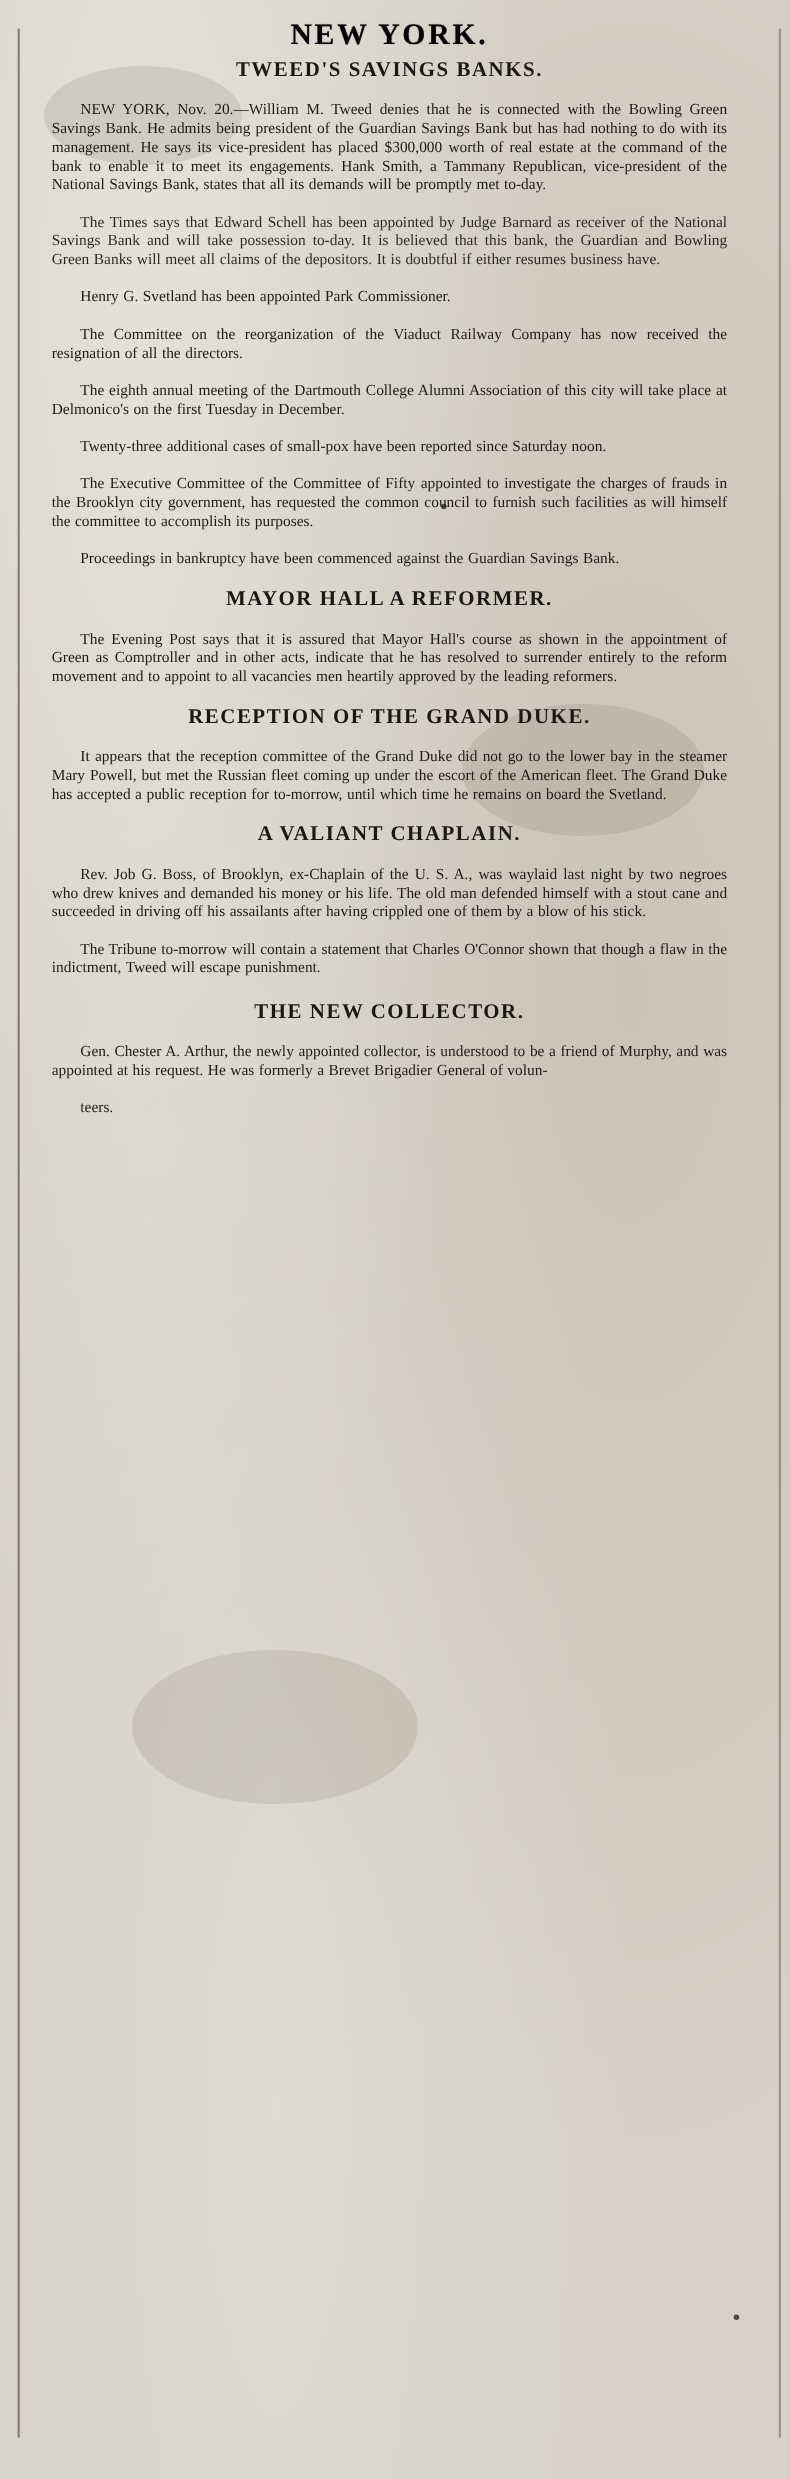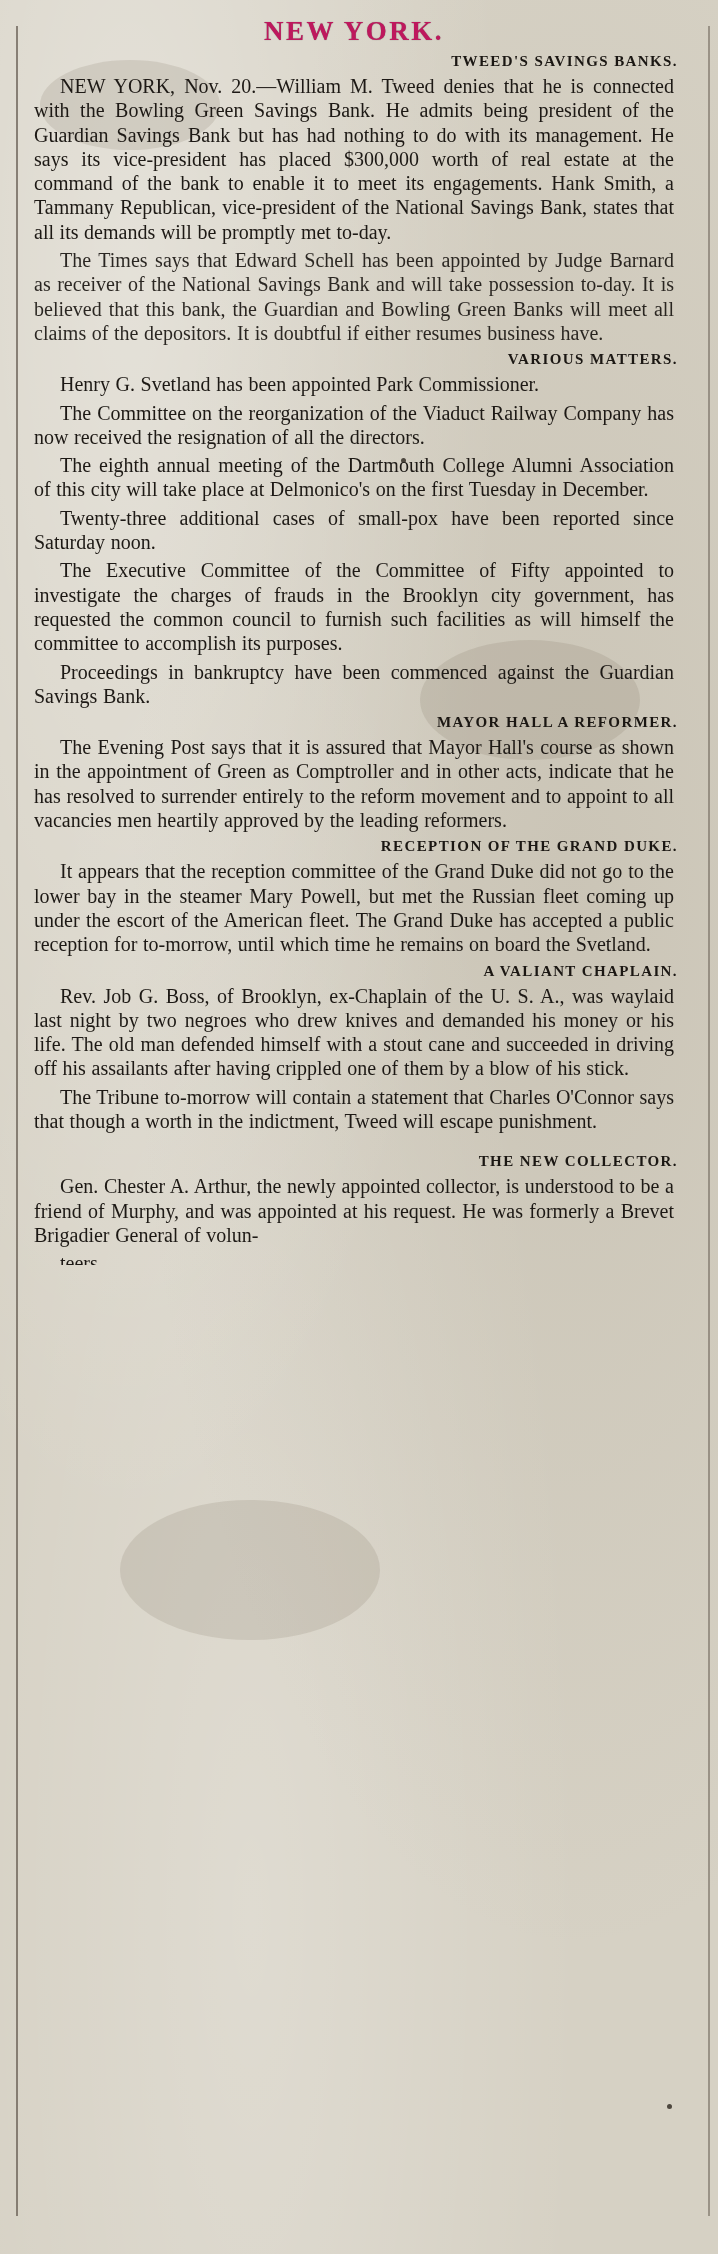--- a/index.html
+++ b/index.html
@@ -54,35 +54,35 @@
     background: #6a6055;
     opacity: 0.55;
   }
   .masthead {
     text-align: center;
     font-family: "Liberation Serif", serif;
     font-weight: bold;
     font-size: 27px;
     letter-spacing: 2.5px;
     margin: 0 0 3px 0;
-    color: #be185d;
+    color: #000000;
     text-shadow: 0 0 1px rgba(0,0,0,0.45);
   }
   .subhead {
-    text-align: right;
+    text-align: center;
     font-weight: bold;
-    font-size: 15px;
+    font-size: 19px;
     letter-spacing: 1.4px;
     margin: 6px 0 4px 0;
     color: #1b1713;
   }
   .subhead.tight { margin-top: 20px; }
   p.body {
-    margin: 4px;
-    font-size: 20px;
+    margin: 17px;
+    font-size: 14px;
     line-height: 1.215;
     text-align: justify;
     text-justify: inter-word;
     text-indent: 26px;
     color: #1d1915;
     word-spacing: 0.6px;
   }
   p.body + p.body { margin-top: 0px; }
   .faded { opacity: 0.93; }
   .ink-blot {
@@ -121,37 +121,36 @@
   <div class="ink-blot" style="left:667px; top:2104px;"></div>
 
   <div class="column">
 
     <h1 class="masthead">NEW YORK.</h1>
 
     <h2 class="subhead">TWEED'S SAVINGS BANKS.</h2>
     <p class="body">NEW YORK, Nov. 20.—William M. Tweed denies that he is connected with the Bowling Green Savings Bank. He admits being president of the Guardian Savings Bank but has had nothing to do with its management. He says its vice-president has placed $300,000 worth of real estate at the command of the bank to enable it to meet its engagements. Hank Smith, a Tammany Republican, vice-president of the National Savings Bank, states that all its demands will be promptly met to-day.</p>
     <p class="body faded">The Times says that Edward Schell has been appointed by Judge Barnard as receiver of the National Savings Bank and will take possession to-day. It is believed that this bank, the Guardian and Bowling Green Banks will meet all claims of the depositors. It is doubtful if either resumes business have.</p>
 
-    <h2 class="subhead">VARIOUS MATTERS.</h2>
     <p class="body">Henry G. Svetland has been appointed Park Commissioner.</p>
     <p class="body">The Committee on the reorganization of the Viaduct Railway Company has now received the resignation of all the directors.</p>
     <p class="body">The eighth annual meeting of the Dartmouth College Alumni Association of this city will take place at Delmonico's on the first Tuesday in December.</p>
     <p class="body">Twenty-three additional cases of small-pox have been reported since Saturday noon.</p>
     <p class="body">The Executive Committee of the Committee of Fifty appointed to investigate the charges of frauds in the Brooklyn city government, has requested the common council to furnish such facilities as will himself the committee to accomplish its purposes.</p>
     <p class="body">Proceedings in bankruptcy have been commenced against the Guardian Savings Bank.</p>
 
     <h2 class="subhead">MAYOR HALL A REFORMER.</h2>
     <p class="body">The Evening Post says that it is assured that Mayor Hall's course as shown in the appointment of Green as Comptroller and in other acts, indicate that he has resolved to surrender entirely to the reform movement and to appoint to all vacancies men heartily approved by the leading reformers.</p>
 
     <h2 class="subhead">RECEPTION OF THE GRAND DUKE.</h2>
     <p class="body">It appears that the reception committee of the Grand Duke did not go to the lower bay in the steamer Mary Powell, but met the Russian fleet coming up under the escort of the American fleet. The Grand Duke has accepted a public reception for to-morrow, until which time he remains on board the Svetland.</p>
 
     <h2 class="subhead">A VALIANT CHAPLAIN.</h2>
     <p class="body">Rev. Job G. Boss, of Brooklyn, ex-Chaplain of the U. S. A., was waylaid last night by two negroes who drew knives and demanded his money or his life. The old man defended himself with a stout cane and succeeded in driving off his assailants after having crippled one of them by a blow of his stick.</p>
 
-    <p class="body">The Tribune to-morrow will contain a statement that Charles O'Connor says that though a worth in the indictment, Tweed will escape punishment.</p>
+    <p class="body">The Tribune to-morrow will contain a statement that Charles O'Connor shown that though a flaw in the indictment, Tweed will escape punishment.</p>
 
     <h2 class="subhead tight">THE NEW COLLECTOR.</h2>
     <p class="body">Gen. Chester A. Arthur, the newly appointed collector, is understood to be a friend of Murphy, and was appointed at his request. He was formerly a Brevet Brigadier General of volun-</p>
     <p class="body cut-off">teers.</p>
 
   </div>
 </div>
 
 </body></html>

